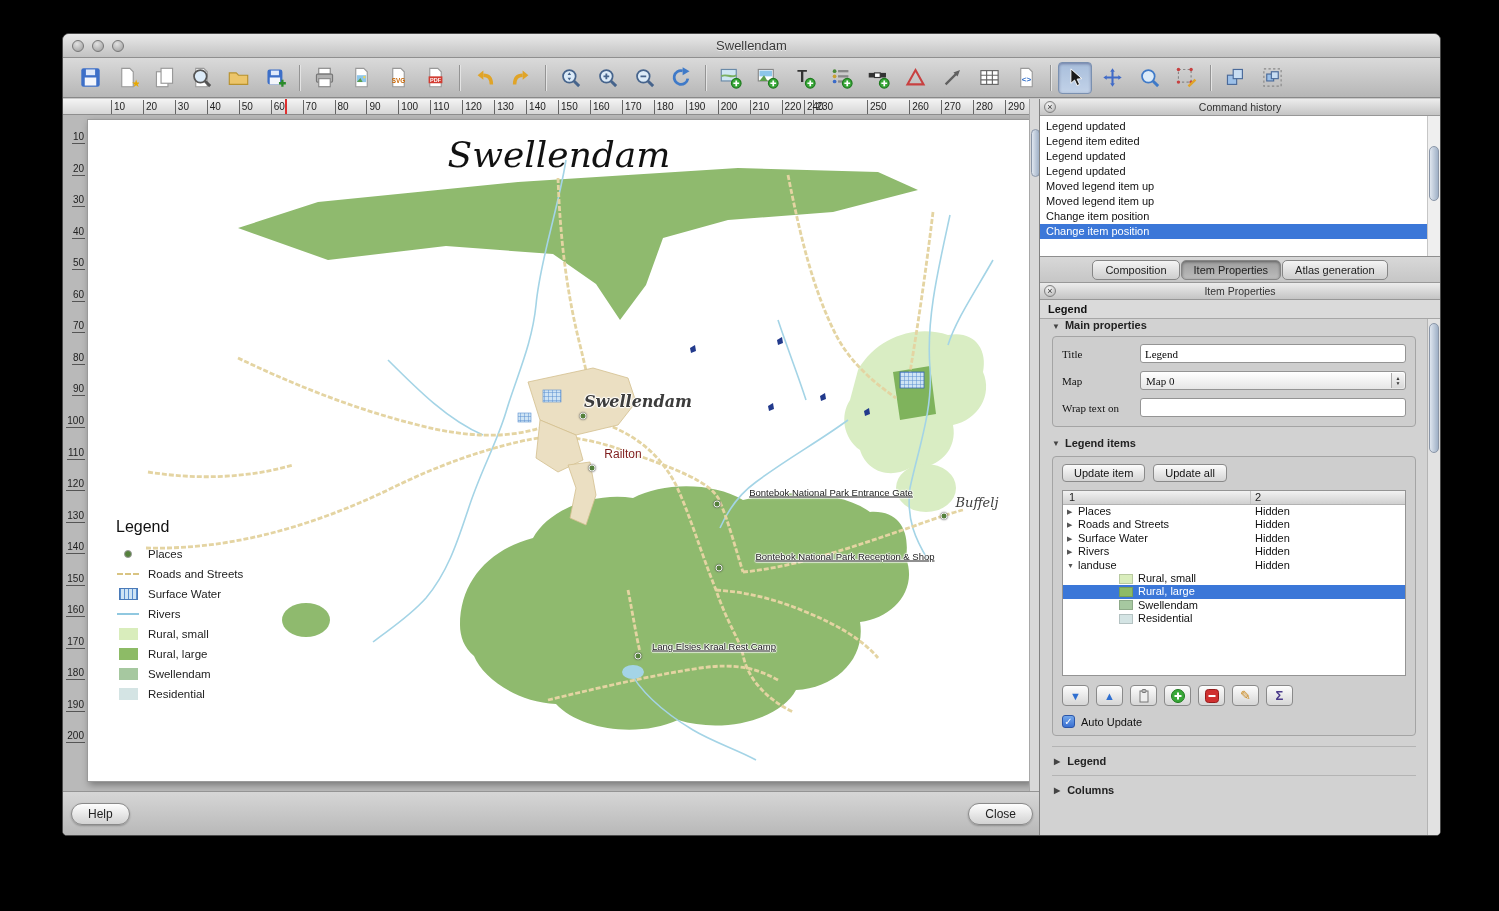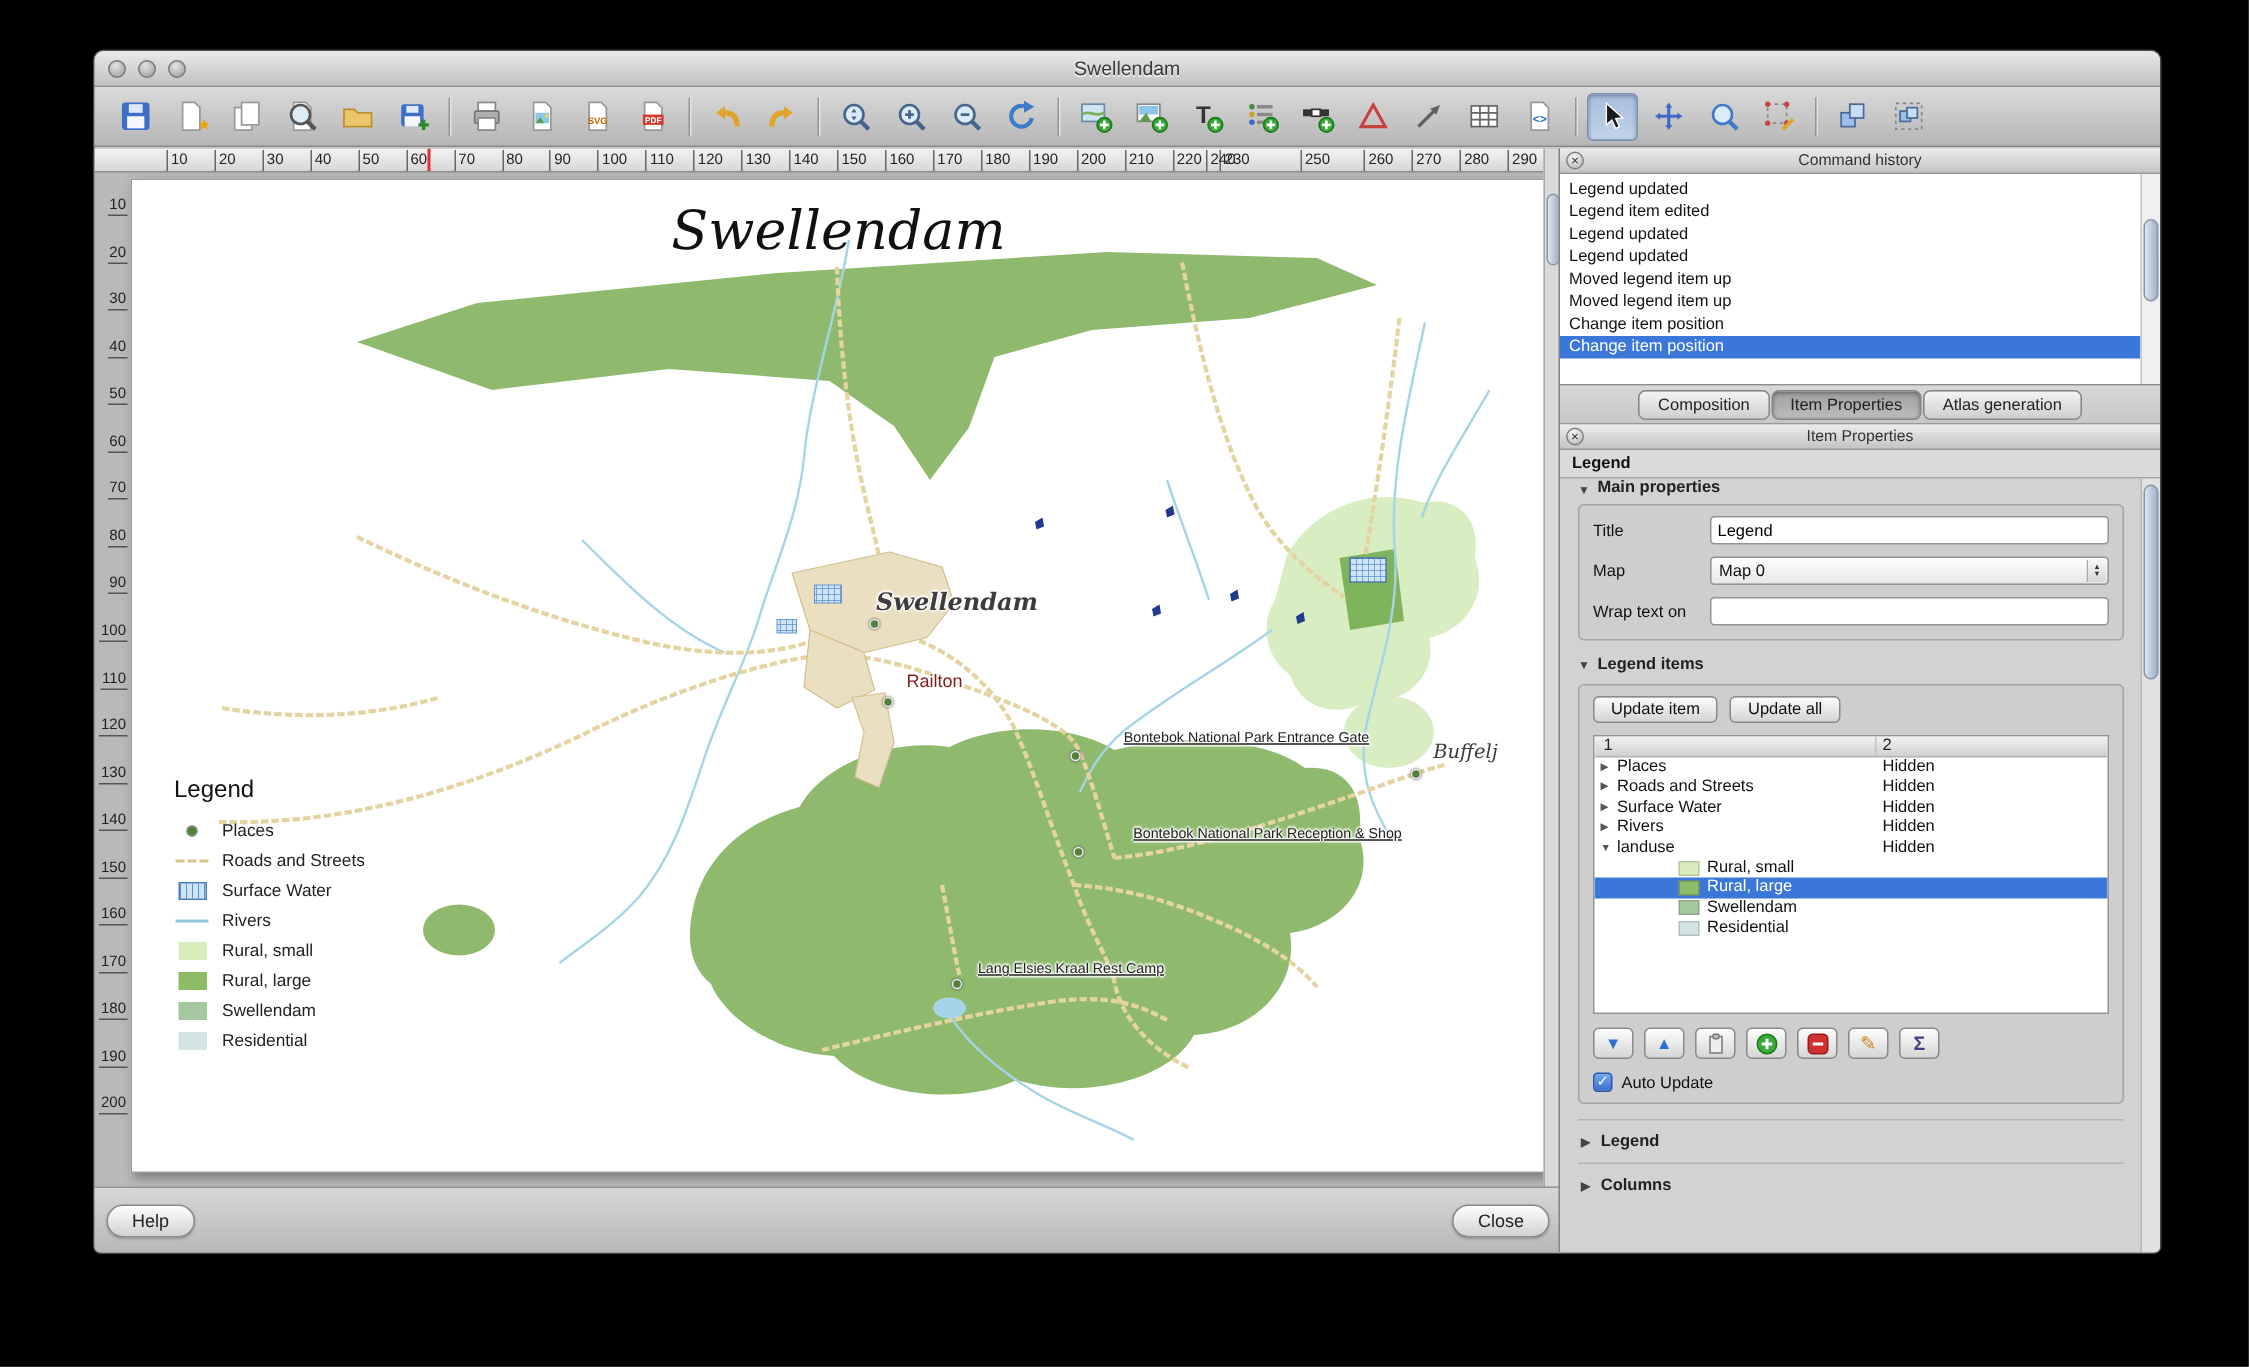--- a/index.html
+++ b/index.html
@@ -98,21 +98,21 @@
                     padding-left:8px; background:#dadada; border-bottom:1px solid #a6a6a6;
                     color:#111; flex:none; }
   .ip-scroll { flex:1; position:relative; padding:1px 24px 0 12px; overflow:hidden; }
   .ip-scrollbar { position:absolute; right:0; top:0; bottom:0; width:13px;
                   background:#e2e2e2; border-left:1px solid #b4b4b4; }
   .mainprops { font-size:11px; font-weight:bold; color:#222; margin:0 0 5px 0;
                height:11px; overflow:hidden; display:flex; gap:5px; align-items:flex-end; }
   .tri { font-size:8px; color:#444; }
   .groupbox { background:#cecece; border:1px solid #a4a4a4; border-radius:4px;
               padding:7px 9px; margin-bottom:10px; }
-  .field-row { display:flex; align-items:center; margin-bottom:8px; font-size:11px; color:#111; }
+  .field-row { display:flex; align-items:center; margin-bottom:8px; font-size:11px; color:#111;font-family:Liberation Serif, serif; }
   .field-row:last-child { margin-bottom:2px; }
   .field-label { width:78px; flex:none; }
   .field-input { flex:1; height:19px; border:1px solid #949494; border-radius:3px;
                  background:#fff; font-size:11px; padding:0 4px; font-family:inherit; }
   .combo { flex:1; height:19px; border:1px solid #949494; border-radius:3px;
            background:linear-gradient(#fff,#e6e6e6); display:flex; align-items:center;
            font-size:11px; padding:0 18px 0 5px; position:relative; }
   .combo .arrows { position:absolute; right:1px; top:1px; bottom:1px; width:13px;
                    background:linear-gradient(#f6f6f6,#d8d8d8); border-left:1px solid #aaa;
                    border-radius:0 2px 2px 0; display:flex; flex-direction:column;

